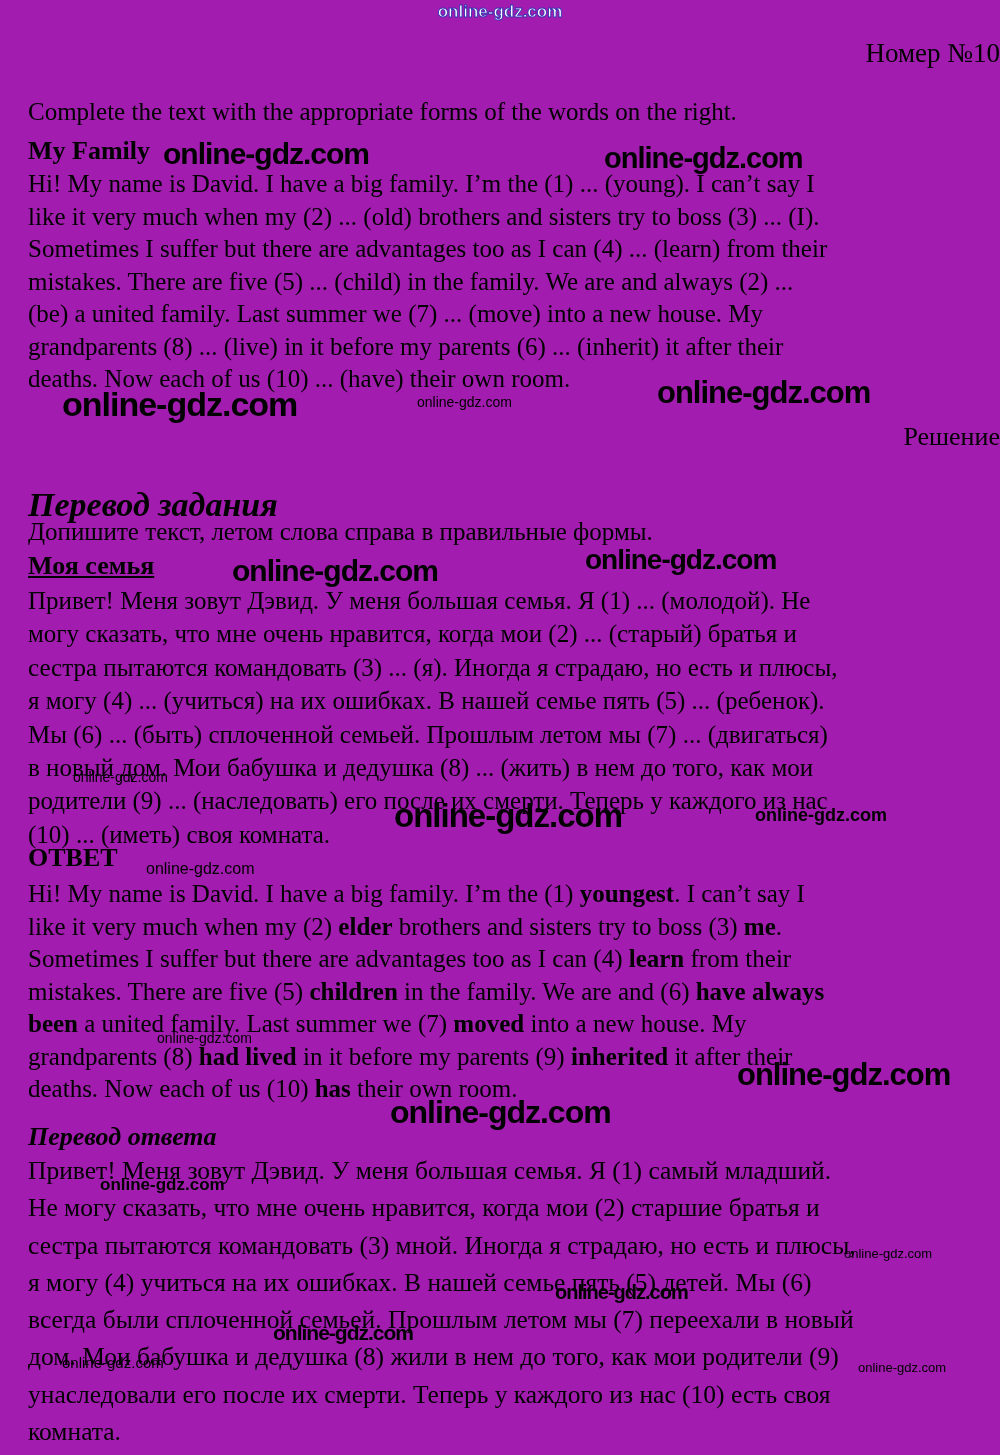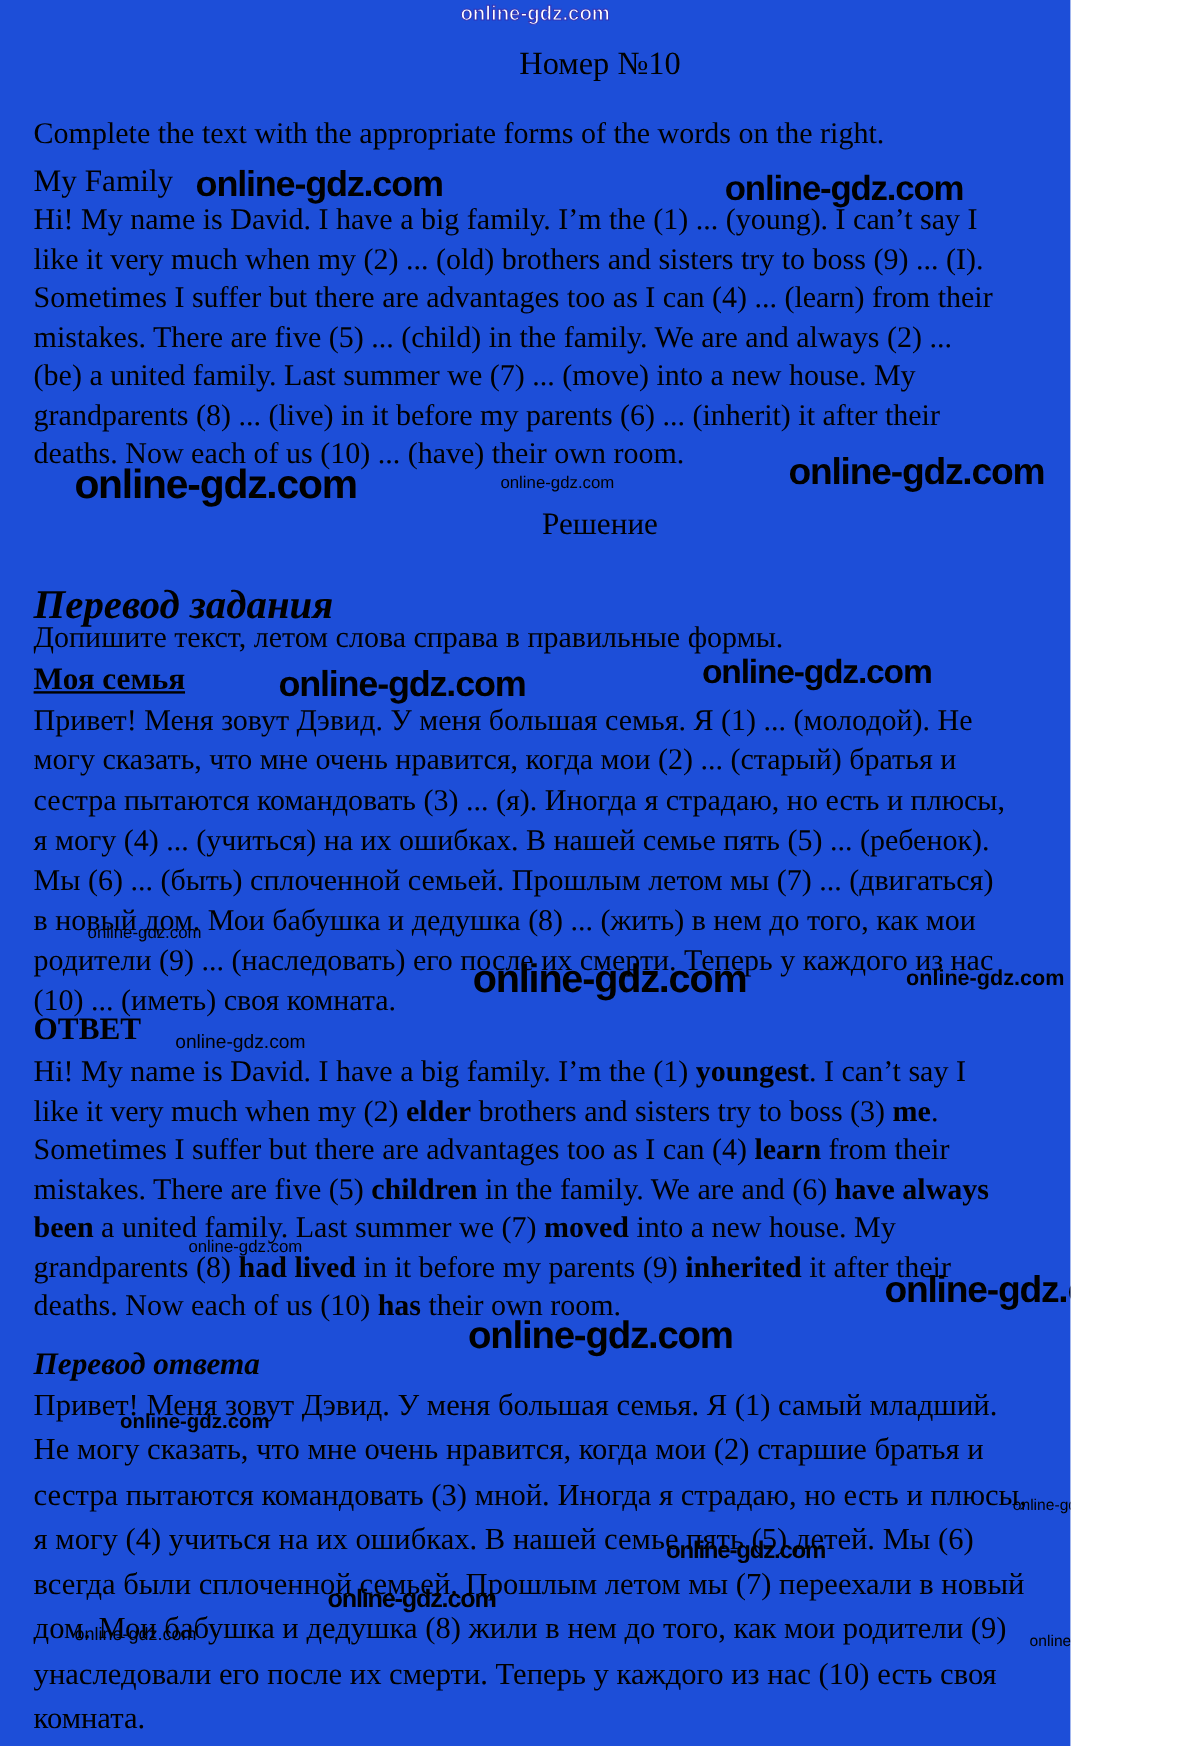--- a/index.html
+++ b/index.html
@@ -1,29 +1,29 @@
 <!DOCTYPE html>
 <html><head>
 <meta charset="utf-8">
 <style>
   html,body{margin:0;padding:0;background:#ffffff;}
   #page{
     position:relative;
-    width:892px;height:1455px;
-    background:#1d4ed8;
+    width:1000px;height:1455px;
+    background:#a21caf;
     overflow:hidden;
     font-family:"Liberation Serif","DejaVu Serif",serif;
     color:#000000;
   }
   
   .abs{position:absolute;}
-  .center{left:0;width:1000px;text-align:center;}
+  .center{left:0;width:1000px;text-align:right;}
   .title{top:38px;font-size:27px;}
   .instruction{top:98px;left:28px;font-size:25px;}
-  .h-myfamily{top:136px;left:28px;font-size:26px;font-weight:normal;text-align:center;}
+  .h-myfamily{top:136px;left:28px;font-size:26px;font-weight:bold;text-align:center;}
   .para{left:28px;width:945px;}
   .para .line{white-space:nowrap;}
   .para-task-en{top:168px;font-size:25px;line-height:32.5px;}
   .h-reshenie{top:422px;font-size:26px;}
   .h-perevod-z{top:486px;left:28px;font-size:34px;font-weight:bold;font-style:italic;}
   .instr-ru{top:518px;left:28px;font-size:25px;}
   .h-moya{top:551px;left:28px;font-size:26px;font-weight:bold;text-decoration:underline;}
   .para-task-ru{top:584px;font-size:25px;line-height:33.4px;}
   .h-otvet{top:843px;left:28px;font-size:26px;font-weight:bold;}
   .para-answer-en{top:878px;font-size:25px;line-height:32.5px;}
@@ -96,21 +96,21 @@
   <div class="wm wm-small wm-a6">online-gdz.com</div>
 
   <div class="abs center title">Номер №10</div>
 
   <div class="abs instruction">Complete the text with the appropriate forms of the words on the right.</div>
 
   <div class="abs h-myfamily">My Family</div>
 
   <div class="abs para para-task-en">
       <div class="line"><span>Hi! My name is David. I have a big family. I’m the (1) ... (young). I can’t say I</span></div>
-      <div class="line"><span>like it very much when my (2) ... (old) brothers and sisters try to boss (9) ... (I).</span></div>
+      <div class="line"><span>like it very much when my (2) ... (old) brothers and sisters try to boss (3) ... (I).</span></div>
       <div class="line"><span>Sometimes I suffer but there are advantages too as I can (4) ... (learn) from their</span></div>
       <div class="line"><span>mistakes. There are five (5) ... (child) in the family. We are and always (2) ...</span></div>
       <div class="line"><span>(be) a united family. Last summer we (7) ... (move) into a new house. My</span></div>
       <div class="line"><span>grandparents (8) ... (live) in it before my parents (6) ... (inherit) it after their</span></div>
       <div class="line"><span>deaths. Now each of us (10) ... (have) their own room.</span></div>
     </div>
 
   <div class="abs center h-reshenie">Решение</div>
 
   <div class="abs h-perevod-z">Перевод задания</div>

